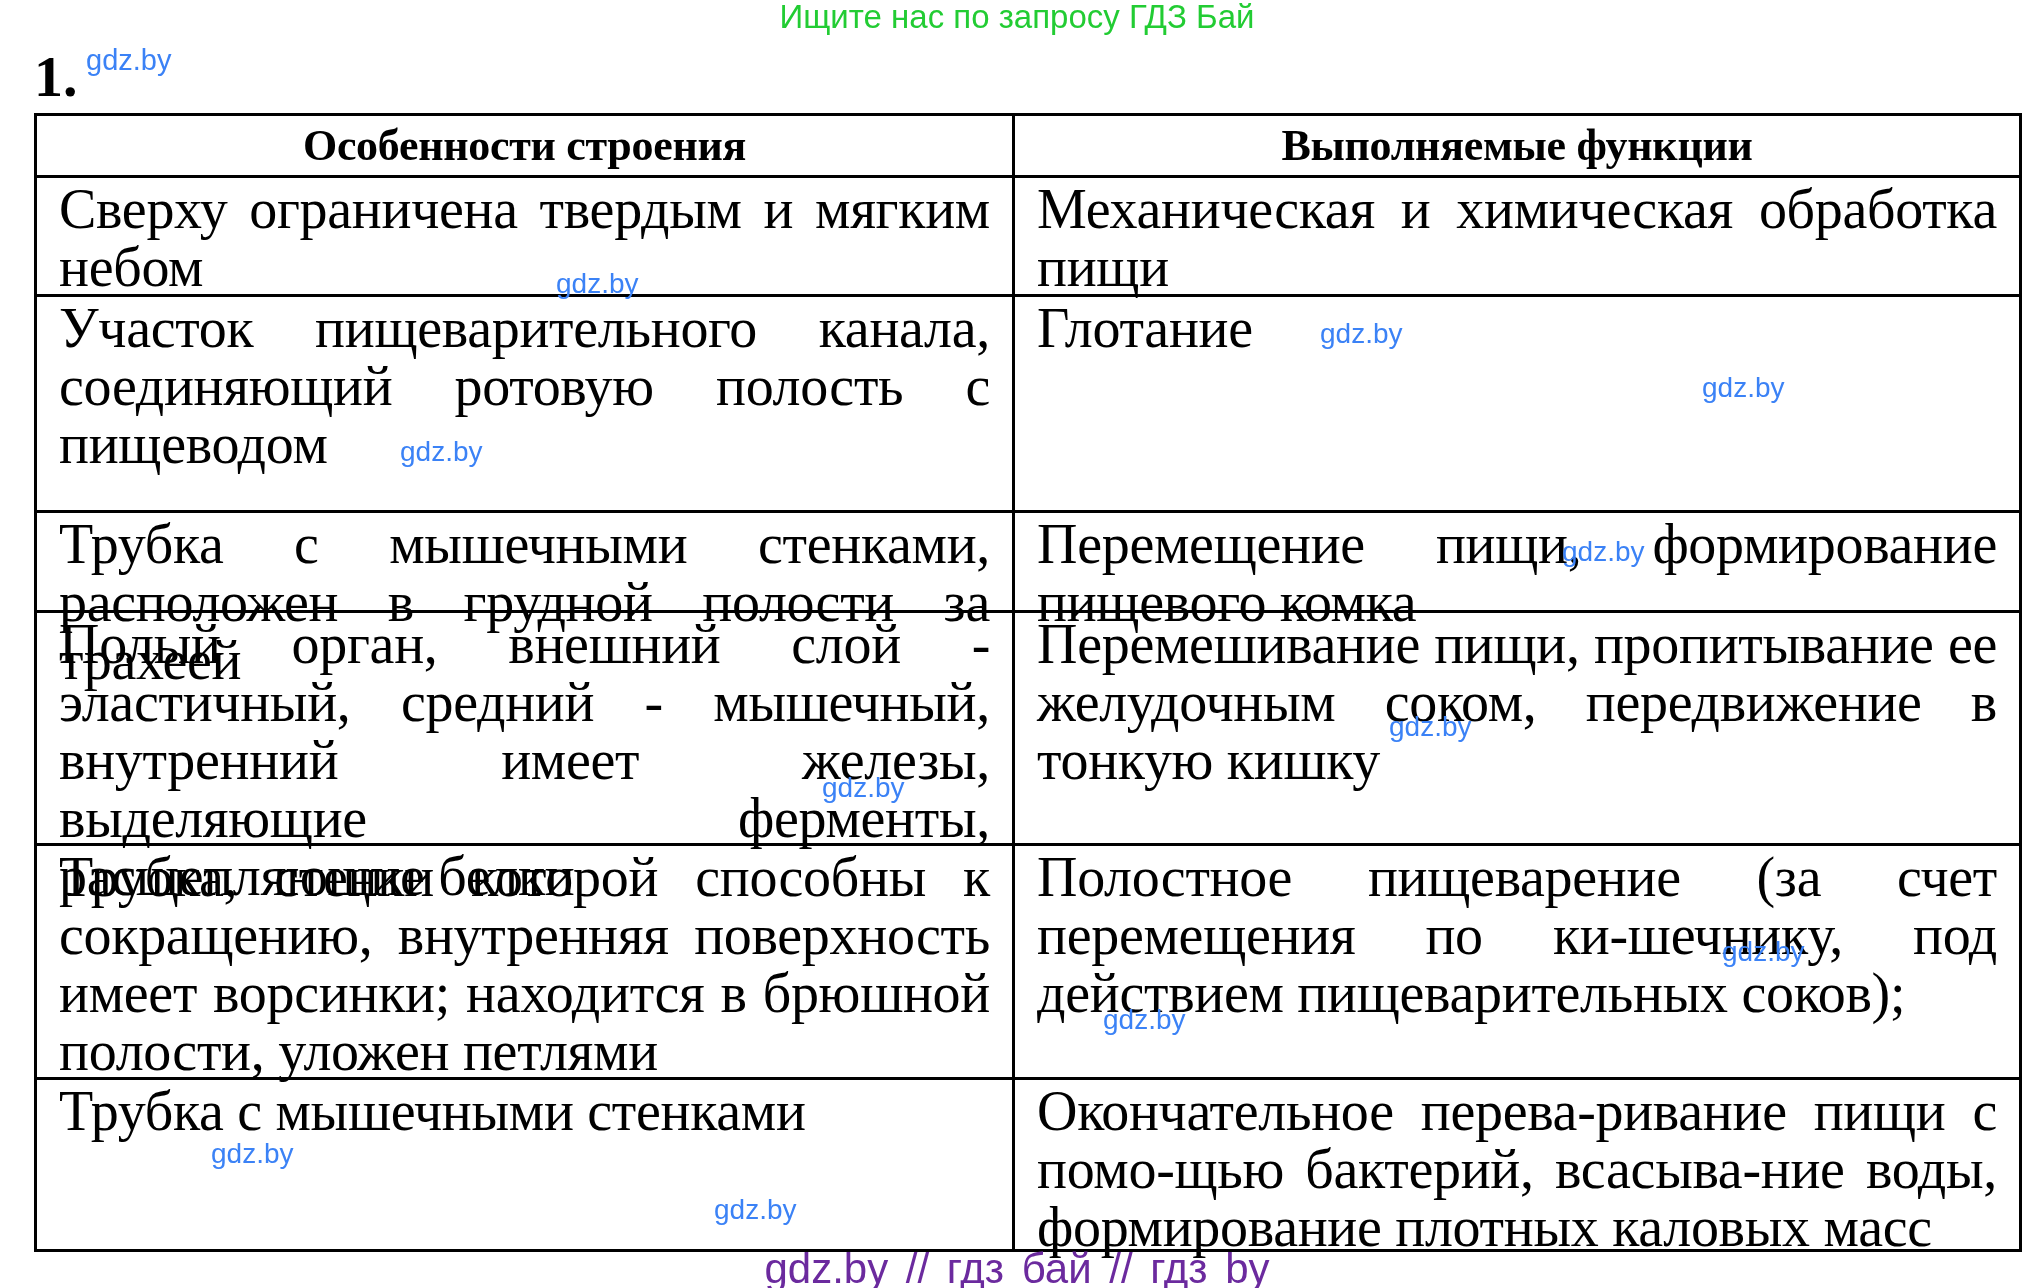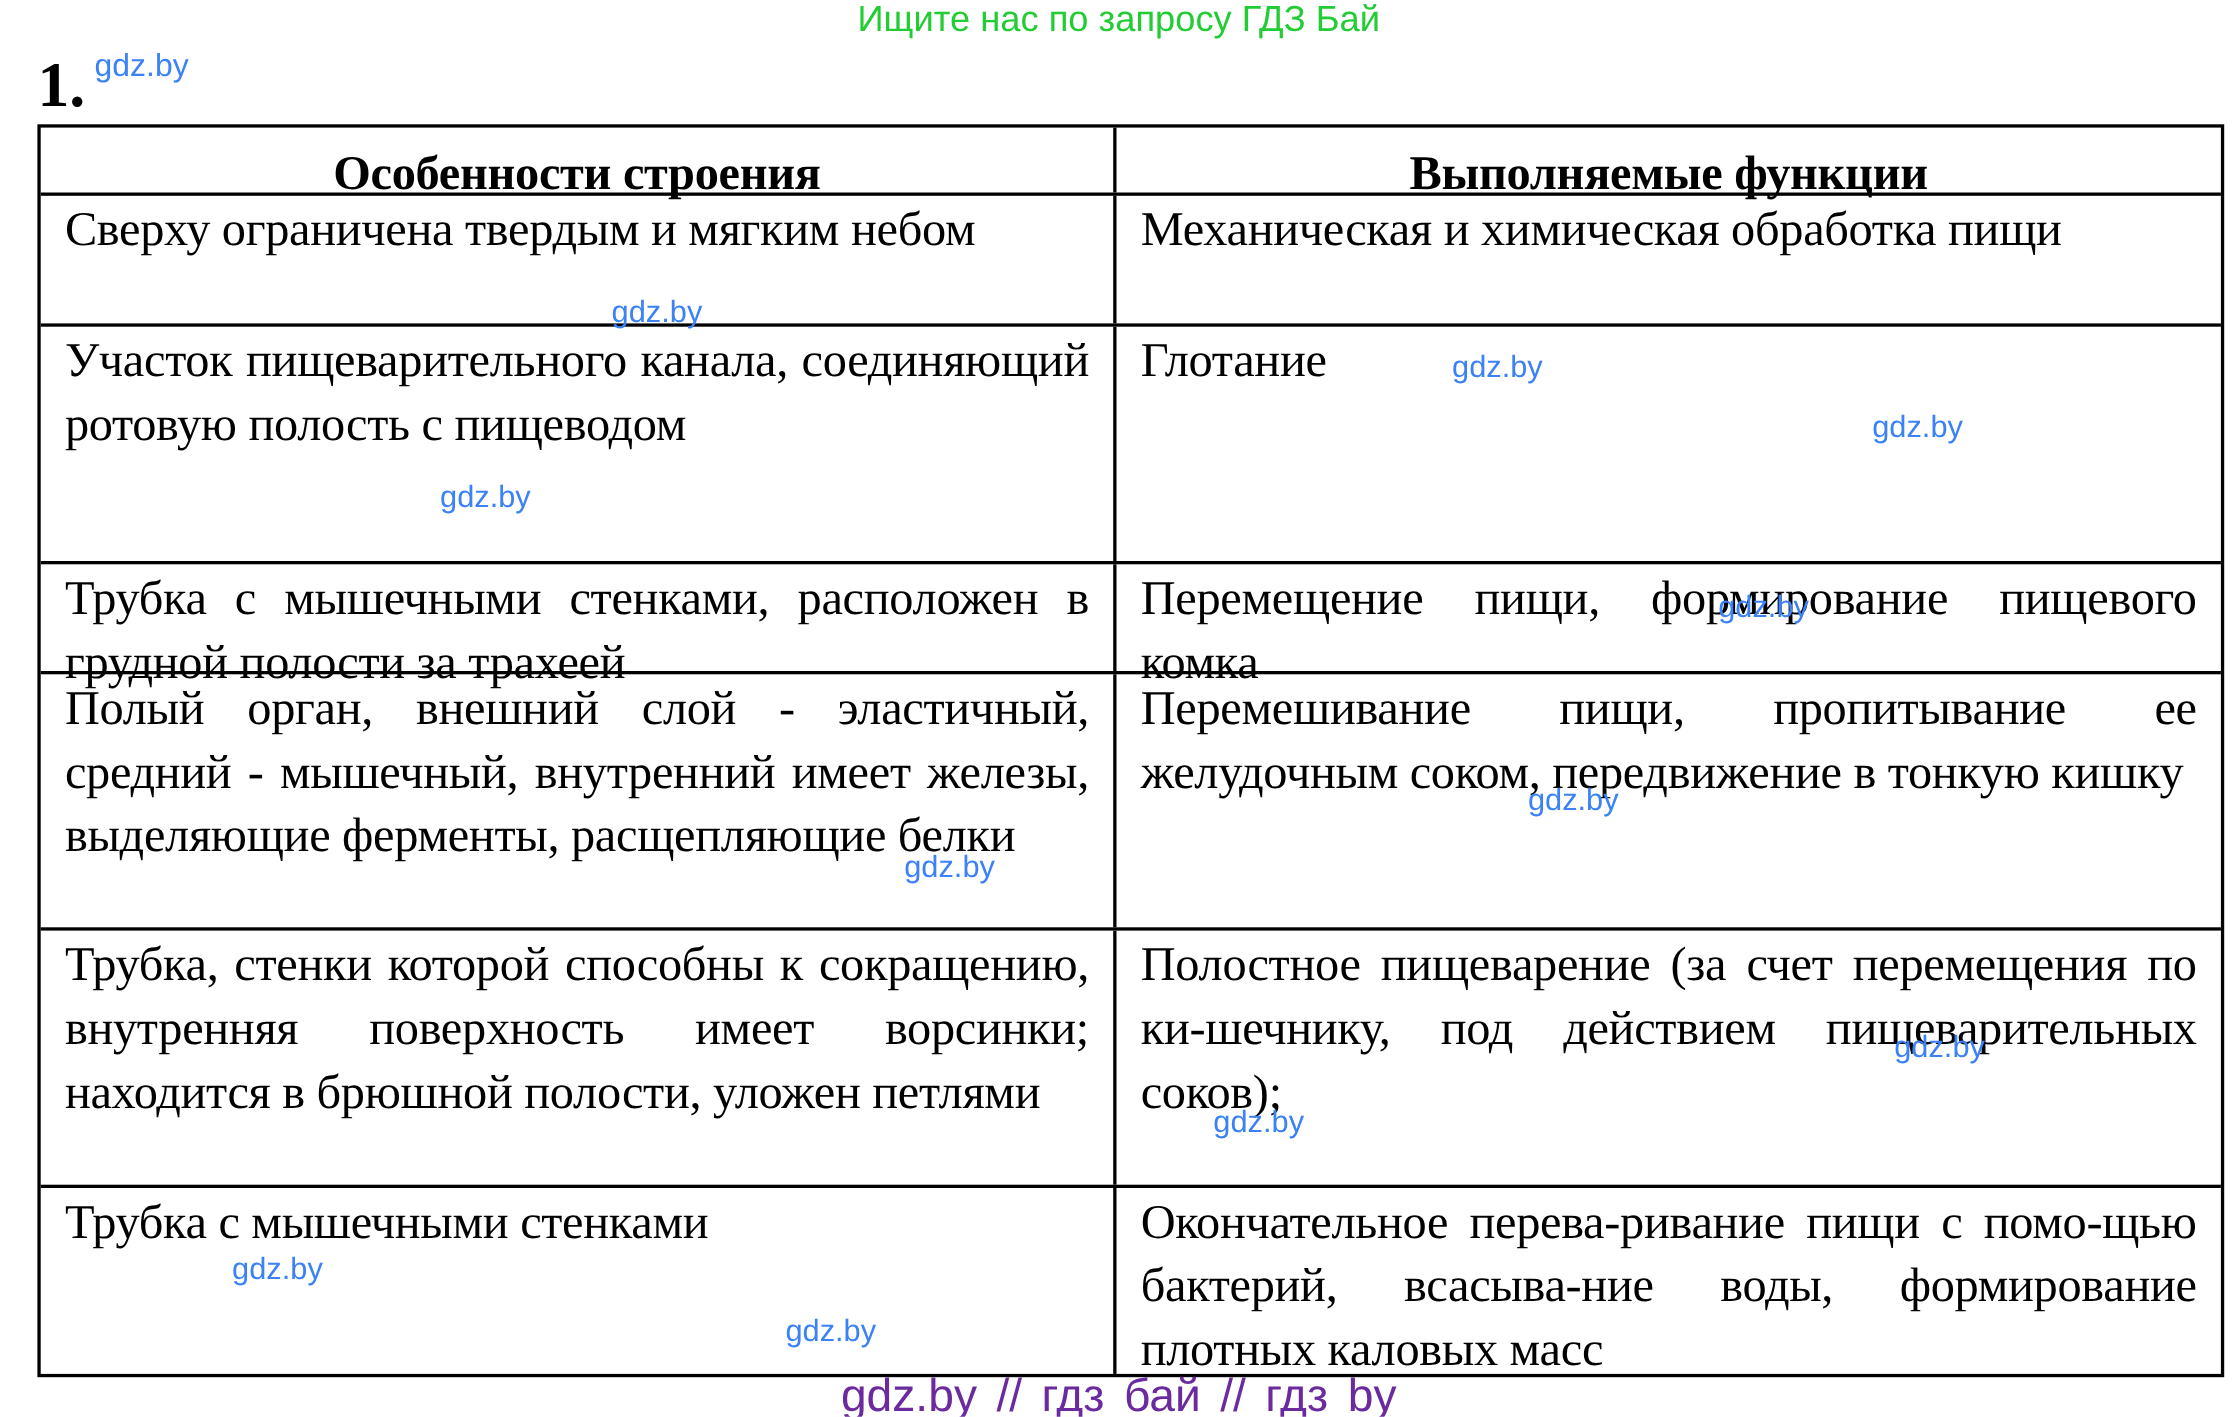--- a/index.html
+++ b/index.html
@@ -58,40 +58,40 @@
     }
     .row {
       display: flex;
       border-top: 3px solid #000;
       box-sizing: border-box;
     }
     .row:first-child { border-top: none; }
     .cell {
       box-sizing: border-box;
       padding: 2px 22px 0 22px;
-      font-size: 44px;
+      font-size: 56px;
       line-height: 58px;
       text-align: justify;
       text-align-last: left;
       letter-spacing: -0.3px;
     }
     .cell.left {
       width: 978px;
       border-right: 3px solid #000;
     }
     .cell.right {
       flex: 1;
     }
     .row.header .cell {
       font-weight: bold;
       text-align: center;
       text-align-last: center;
       font-size: 44px;
       line-height: 52px;
-      padding-top: 16px;
+      padding-top: 4px;
     }
     .footer {
       position: absolute;
       left: 0;
       width: 2034px;
       top: 1250px;
       text-align: center;
       font-family: "Liberation Sans", sans-serif;
       font-size: 42px;
       color: #6b2a9e;

